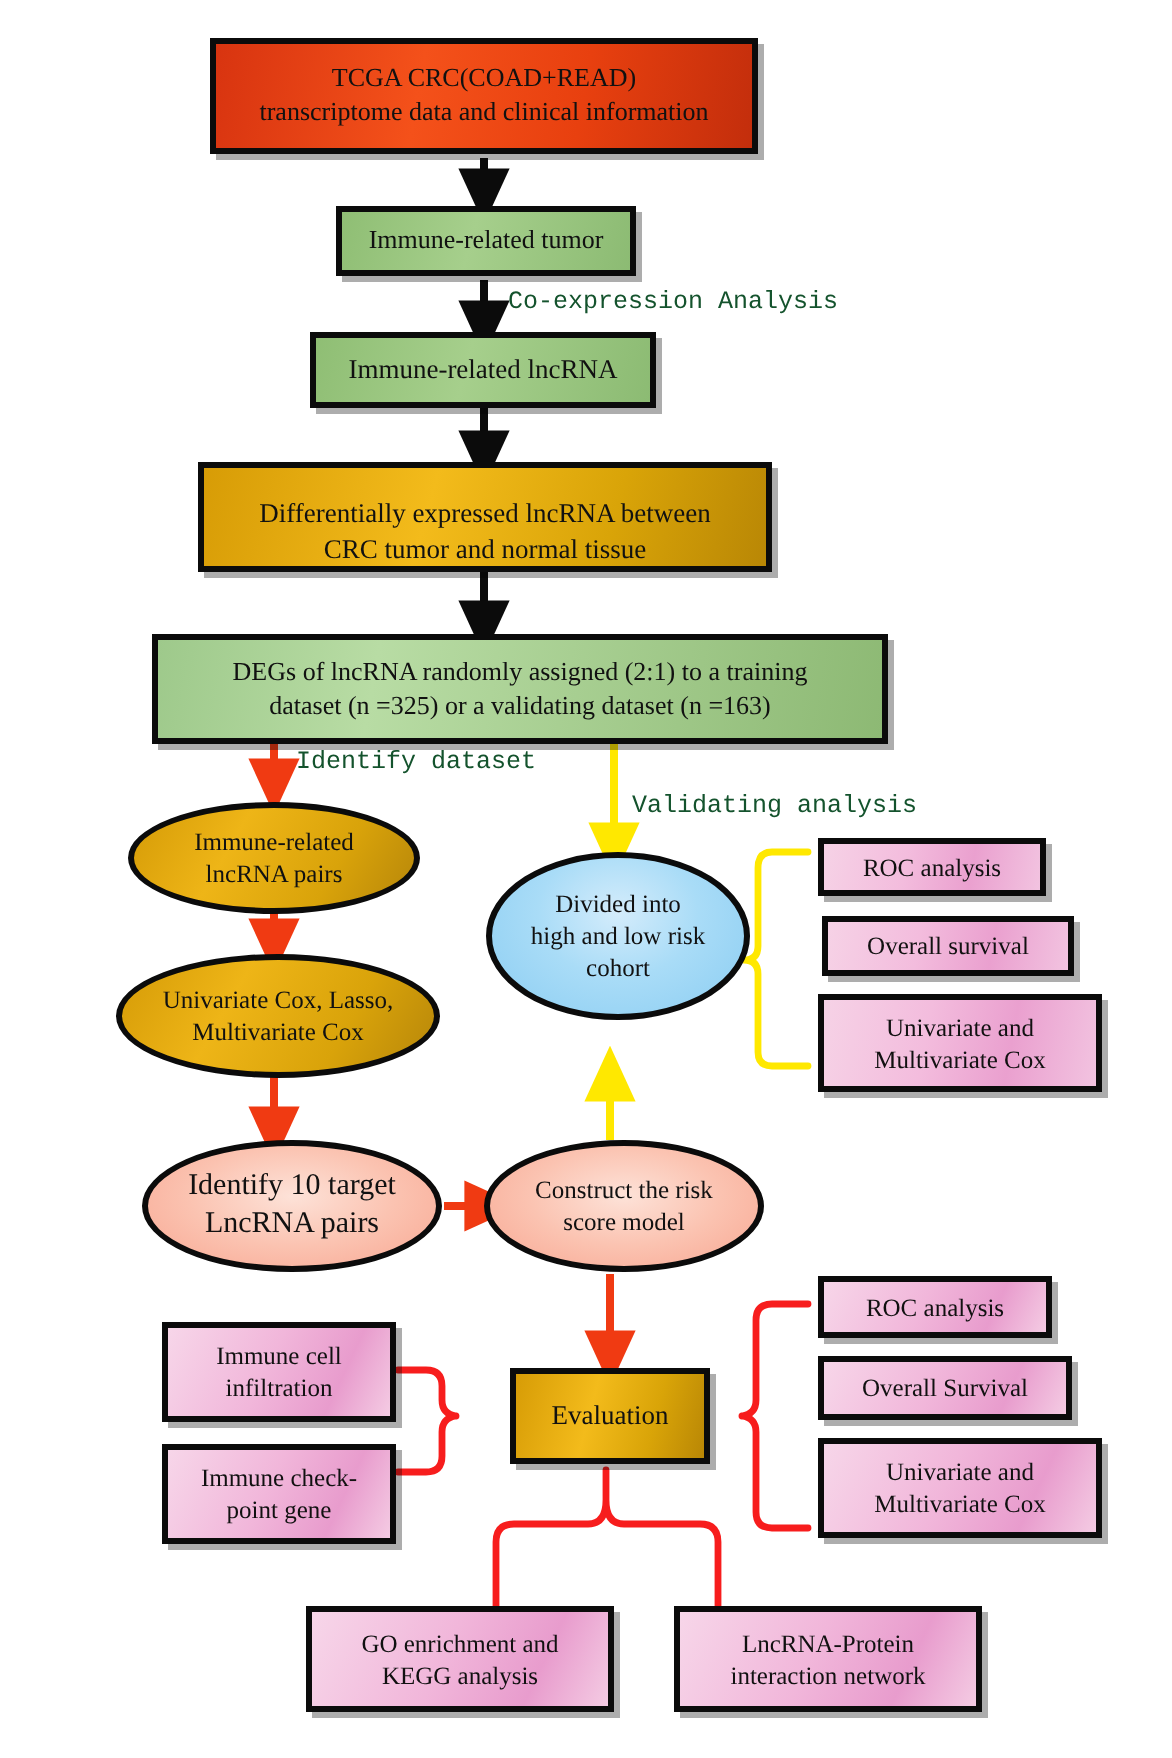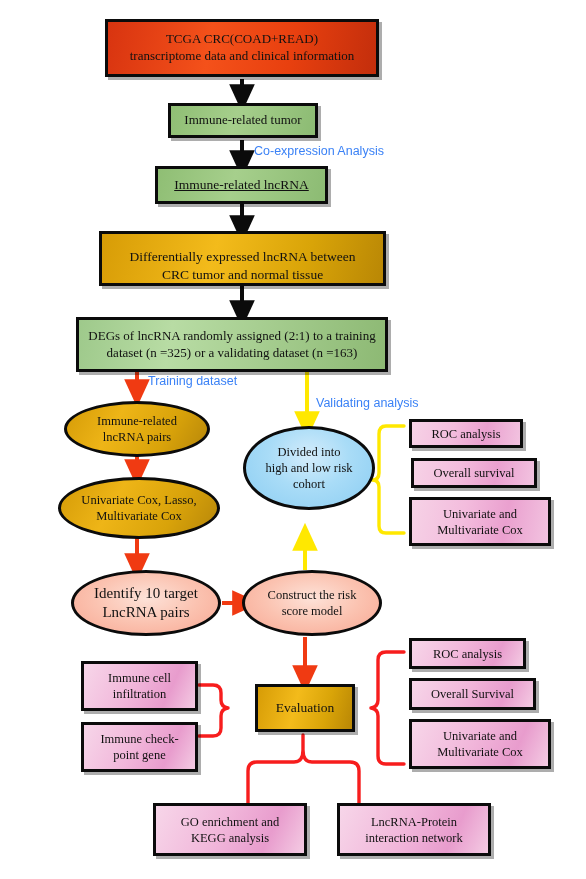--- a/index.html
+++ b/index.html
@@ -44,22 +44,22 @@
   .fill-green2 { background: linear-gradient(100deg,#9ec98b 0%, #b8dca4 30%, #8db974 100%); }
   .fill-gold   { background: linear-gradient(105deg,#d79c06 0%, #f3bb1b 40%, #d9a408 72%, #b98705 100%); }
   .fill-gold-e { background: linear-gradient(120deg,#d59b07 0%, #eeb517 35%, #d9a30a 70%, #b6860a 100%); }
   .fill-blue   { background: radial-gradient(ellipse at 50% 35%, #d4ecfb 0%, #a9dcf7 45%, #8bcdf2 100%); }
   .fill-salmon { background: radial-gradient(ellipse at 50% 42%, #fde2d8 0%, #fbc3b1 50%, #f8a792 100%); }
   .fill-pink   { background: linear-gradient(100deg,#f6d2e6 0%, #f3bcdd 38%, #eaa0cf 68%, #f2c3e0 100%); }
   .fill-pink2  { background: linear-gradient(115deg,#f7d6e9 0%, #f1b6da 45%, #e89ccd 75%, #f4cbe3 100%); }
 
   .lbl {
     position: absolute;
-    color: #3b82f6;
-    font-family: Liberation Sans, sans-serif;
+    color: #14532d;
+    font-family: Liberation Mono, monospace;
     white-space: nowrap;
     z-index: 6;
   }
   svg.overlay {
     position: absolute;
     left: 0; top: 0;
     width: 586px; height: 879px;
     z-index: 2;
     pointer-events: none;
   }
@@ -146,39 +146,39 @@
       <span>transcriptome data and clinical information</span>
     </span>
   </div>
 
   <div class="node rect fill-green" style="left:168px; top:103px; width:150px; height:35px; font-size:13px;">
     <span class="txt">Immune-related tumor</span>
   </div>
 
   <div class="lbl" style="left:254px; top:144px; font-size:12.5px;">Co-expression Analysis</div>
 
-  <div class="node rect fill-green" style="left:155px; top:166px; width:173px; height:38px; font-size:13.5px;text-decoration:underline;">
+  <div class="node rect fill-green" style="left:155px; top:166px; width:173px; height:38px; font-size:13.5px;">
     <span class="txt">Immune-related lncRNA</span>
   </div>
 
   <div class="node rect fill-gold" style="left:99px; top:231px; width:287px; height:55px; font-size:13.5px;align-items:flex-end;">
     <span class="txt">
       <span>Differentially expressed lncRNA between</span><br>
       <span>CRC tumor and normal tissue</span>
     </span>
   </div>
 
-  <div class="node rect fill-green2" style="left:76px; top:317px; width:312px; height:55px; font-size:13px;justify-content:center;">
+  <div class="node rect fill-green2" style="left:76px; top:317px; width:368px; height:55px; font-size:13px;justify-content:center;">
     <span class="txt">
       <span>DEGs of lncRNA randomly assigned (2:1) to a training</span><br>
       <span>dataset (n =325) or a validating dataset (n =163)</span>
     </span>
   </div>
 
-  <div class="lbl" style="left:148px; top:374px; font-size:12.5px;">Training dataset</div>
+  <div class="lbl" style="left:148px; top:374px; font-size:12.5px;">Identify dataset</div>
   <div class="lbl" style="left:316px; top:396px; font-size:12.5px;">Validating analysis</div>
 
   <div class="node ellipse fill-gold-e" style="left:64px; top:401px; width:146px; height:56px; font-size:12.5px;">
     <span class="txt">
       <span>Immune-related</span><br>
       <span>lncRNA pairs</span>
     </span>
   </div>
 
   <div class="node ellipse fill-gold-e" style="left:58px; top:477px; width:162px; height:62px; font-size:12.5px;">

